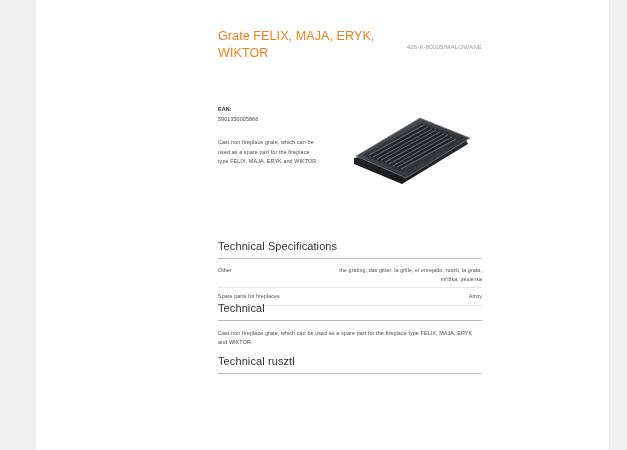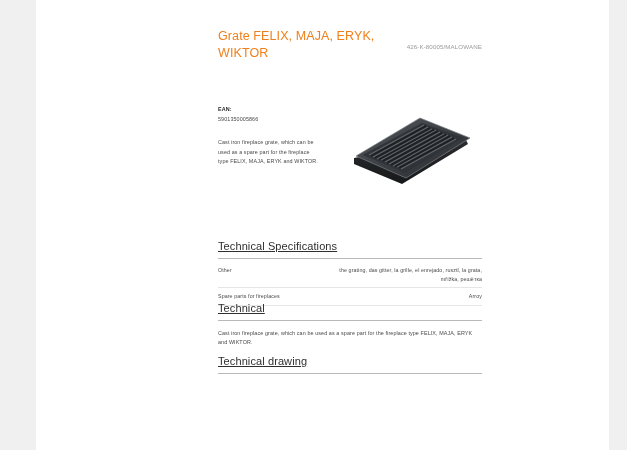--- a/index.html
+++ b/index.html
@@ -102,21 +102,20 @@
     position: absolute;
     width: 264px;
     left: 0;
   }
   .section-title {
     color: #2f2f2f;
     font-size: 11px;
     font-weight: normal;
     margin: 0 0 6px 0;
     letter-spacing: 0.1px;
-    text-decoration: underline;
   }
   .rule-strong {
     border-top: 1px solid #b9b9b9;
     height: 0;
     width: 264px;
   }
 
   
   .spec-table {
     width: 264px;
@@ -229,18 +228,18 @@
       </table>
     </div>
 
     <div class="section" style="top:302px;">
       <h2 class="section-title">Technical</h2>
       <div class="rule-strong"></div>
       <div class="features-text">Cast iron fireplace grate, which can be used as a spare part for the fireplace type FELIX, MAJA, ERYK and WIKTOR.</div>
     </div>
 
     <div class="section" style="top:355px;">
-      <h2 class="section-title">Technical drawing</h2>
+      <h2 class="section-title">Technical rusztl</h2>
       <div class="rule-strong"></div>
     </div>
 
   </div>
 </div>
 
 </body></html>

